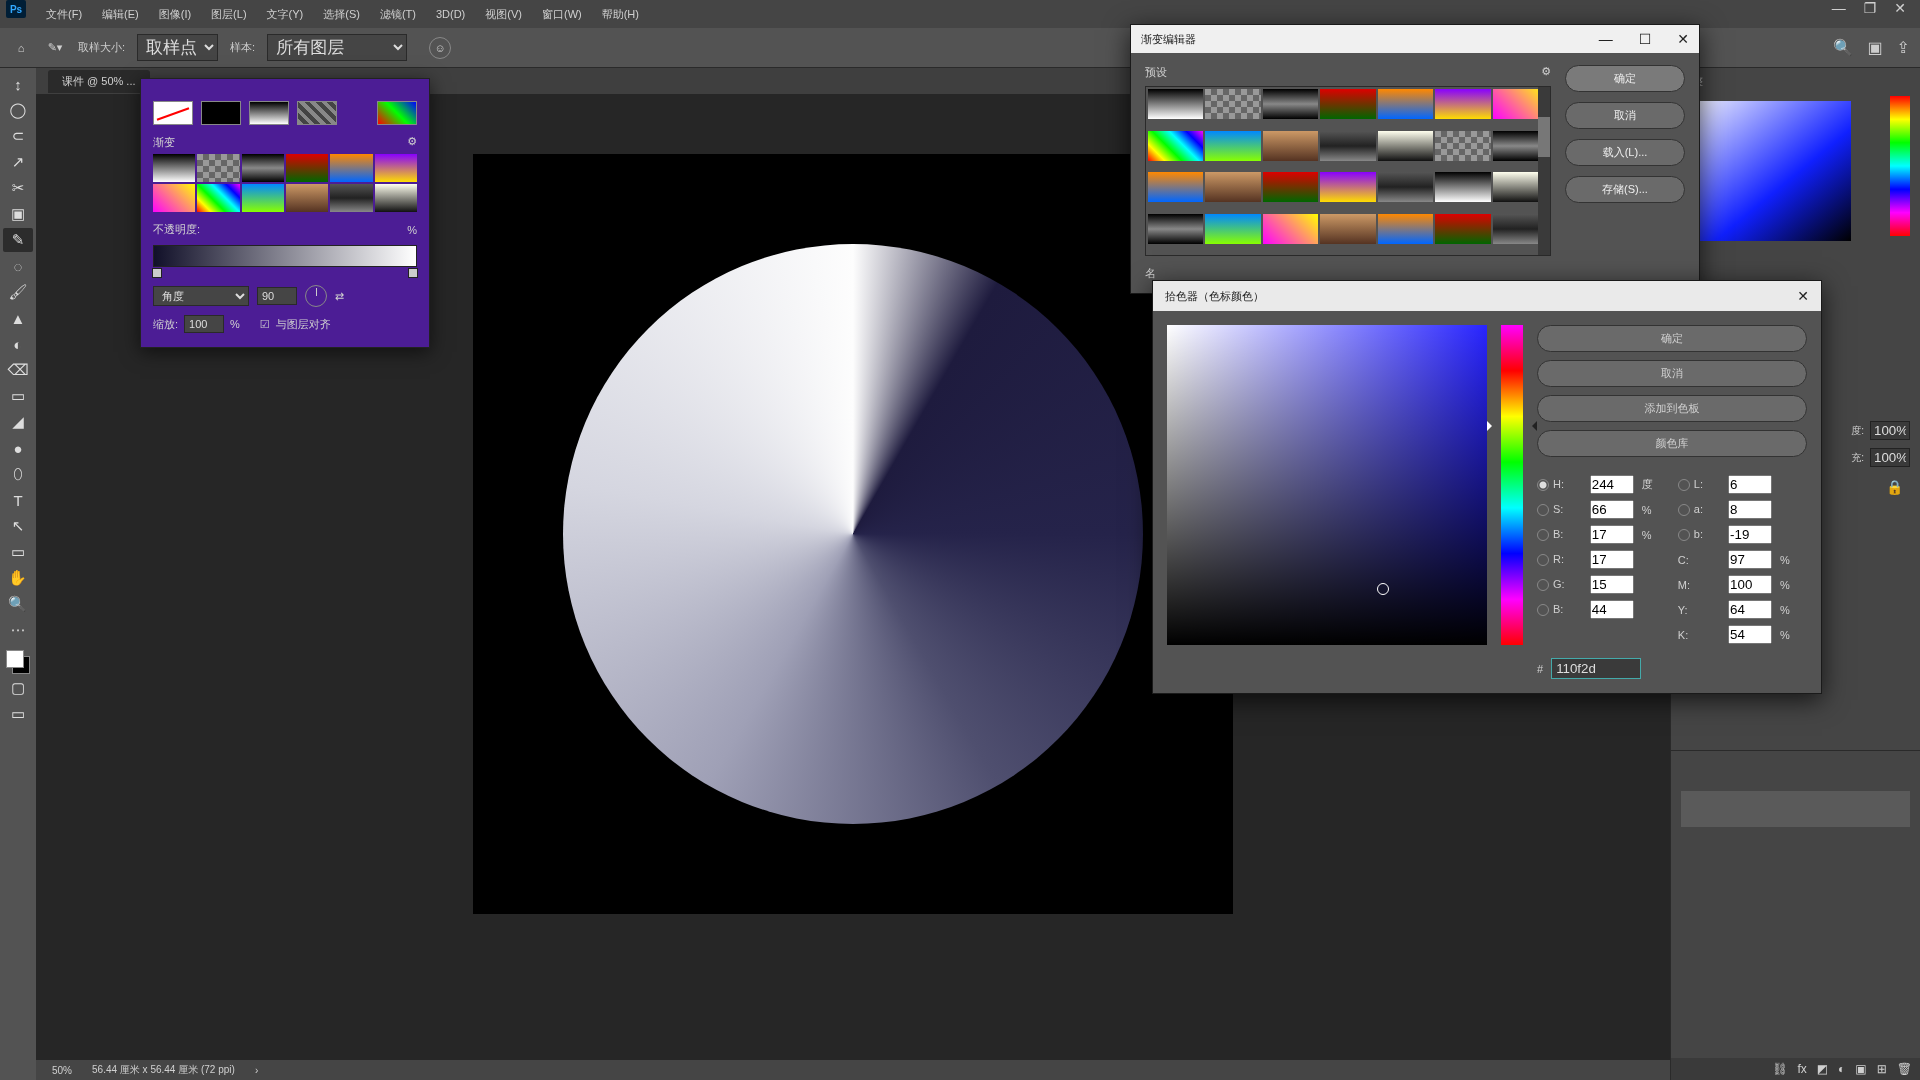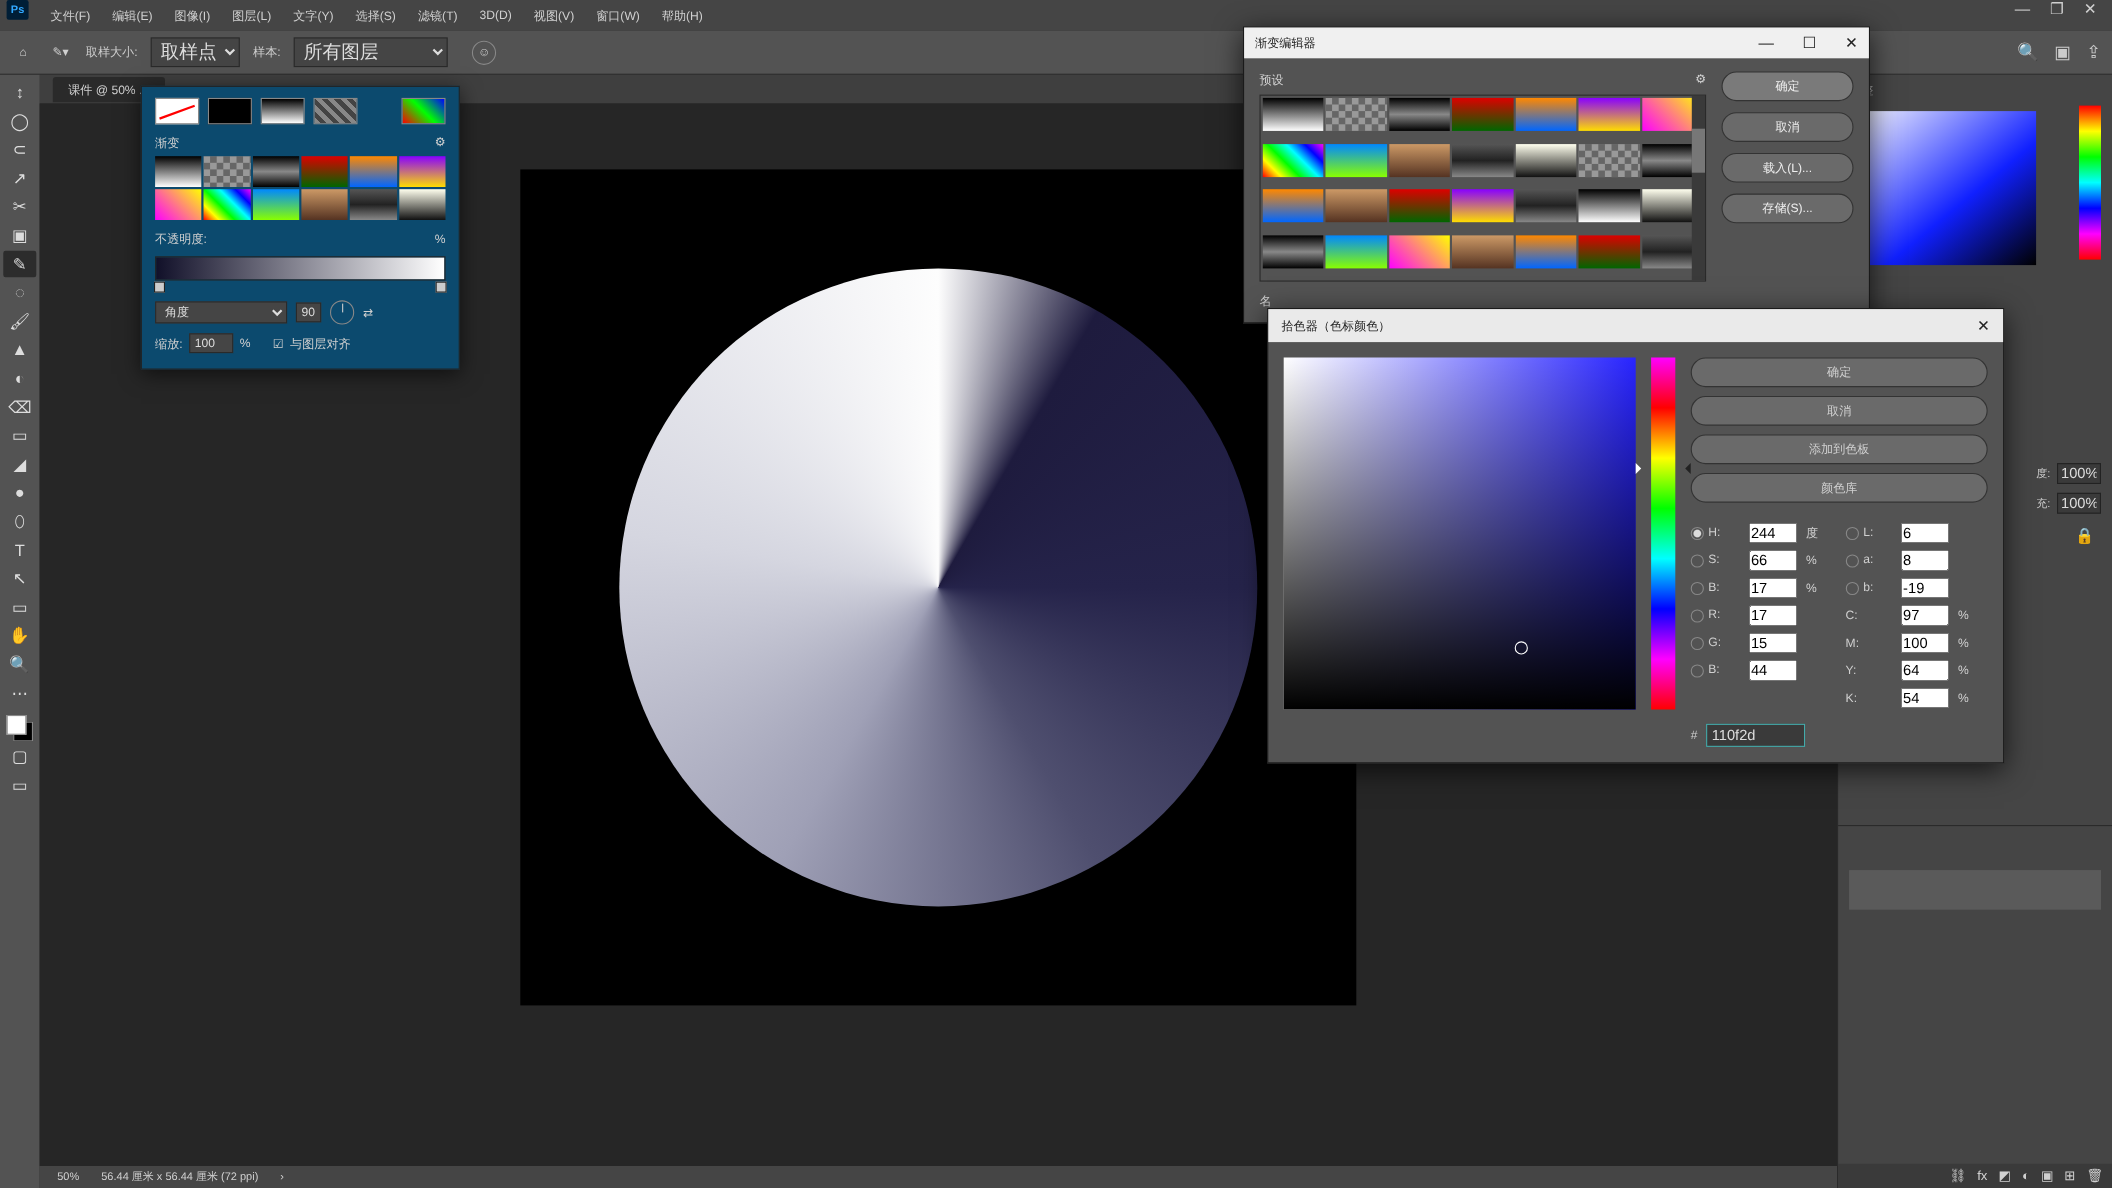--- a/index.html
+++ b/index.html
@@ -37,21 +37,21 @@
 .rstrip .hdr{padding:6px 10px;color:#bbb;}
 .rstrip .colorbox{margin:6px 10px;width:170px;height:140px;background:linear-gradient(to bottom right,#fff,#1020ff 60%,#000);position:relative;}
 .rstrip .huebar{position:absolute;right:10px;top:28px;width:20px;height:140px;background:linear-gradient(to bottom,#f00,#ff0,#0f0,#0ff,#00f,#f0f,#f00);}
 .rstrip .opac-row{display:flex;align-items:center;gap:6px;padding:4px 10px;font-size:10px;}
 .rstrip .opac-row input{width:40px;background:#3a3a3a;border:1px solid #222;color:#ddd;text-align:right;padding:1px 3px;}
 .rstrip .lock{display:flex;justify-content:flex-end;padding:8px 16px;font-size:14px;}
 .rstrip .layer-area{position:absolute;bottom:0;left:0;right:0;height:330px;border-top:1px solid #2a2a2a;}
 .rstrip .layer-area .thumb{margin:40px 10px;height:36px;background:#5a5a5a;}
 .rstrip .layer-ftr{position:absolute;bottom:0;left:0;right:0;height:22px;background:#3a3a3a;display:flex;justify-content:flex-end;align-items:center;gap:10px;padding:0 8px;font-size:12px;}
 
-.gradpanel{position:absolute;top:78px;left:128px;width:290px;background:#0c4a6e;border:1px solid #222;padding:10px 12px 14px;box-shadow:0 4px 18px rgba(0,0,0,.6);}
+.gradpanel{position:absolute;top:78px;left:140px;width:290px;background:#4c1d95;border:1px solid #222;padding:22px 12px 14px;box-shadow:0 4px 18px rgba(0,0,0,.6);}
 .gradpanel .row1{display:flex;gap:8px;align-items:center;margin-bottom:10px;}
 .gradpanel .sw{width:40px;height:24px;border:1px solid #888;}
 .sw-none{background:#fff;position:relative;}
 .sw-none::after{content:"";position:absolute;left:2px;right:2px;top:50%;border-top:2px solid #f00;transform:rotate(-20deg);}
 .sw-solid{background:#000;}
 .sw-grad{background:linear-gradient(#000,#fff);}
 .sw-pat{background:repeating-linear-gradient(45deg,#888 0 4px,#444 4px 8px);}
 .sw-multi{background:linear-gradient(45deg,#f00,#0f0,#00f);margin-left:auto;}
 .gradpanel .hdr2{display:flex;justify-content:space-between;margin:8px 0 4px;}
 .gradpanel .presets{display:grid;grid-template-columns:repeat(6,1fr);gap:2px;}
@@ -260,22 +260,22 @@
   <div class="opac">
       <span>不透明度:</span>
     <span style="flex:1"></span>
       <span>%</span>
     </div>
   <div class="bar">
     <div class="stop" style="left:-2px"></div>
     <div class="stop" style="right:-2px"></div>
   </div>
   <div class="row3">
-    <select style="width:120px"><option>角度</option></select>
-    <input style="width: 23px;" value="90">
+    <select style="width:96px"><option>角度</option></select>
+    <input style="width: 40px;" value="90">
     <div class="dial"></div>
     <span>⇄</span>
   </div>
   <div class="row4">
     <span>缩放:</span>
     <input style="width: 40px;" value="100">
     <span>%</span>
     <span style="width:8px"></span>
     <span>☑</span>
     <span>与图层对齐</span>

